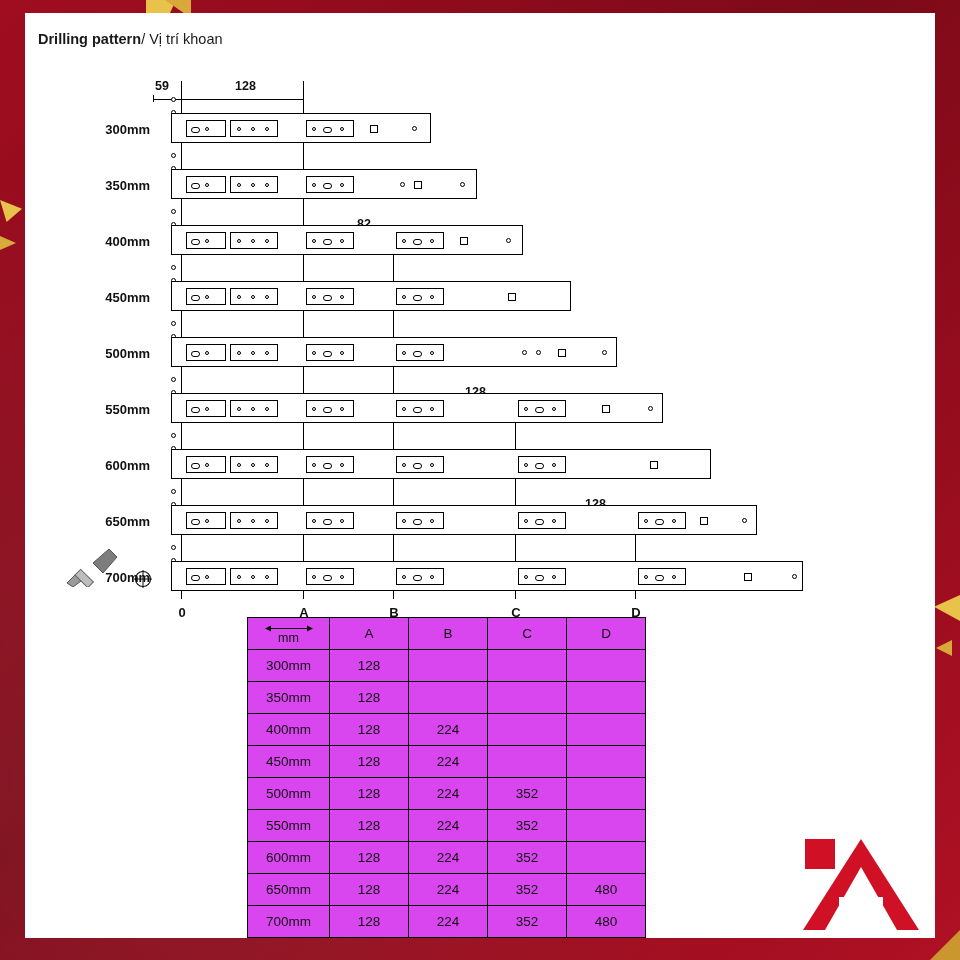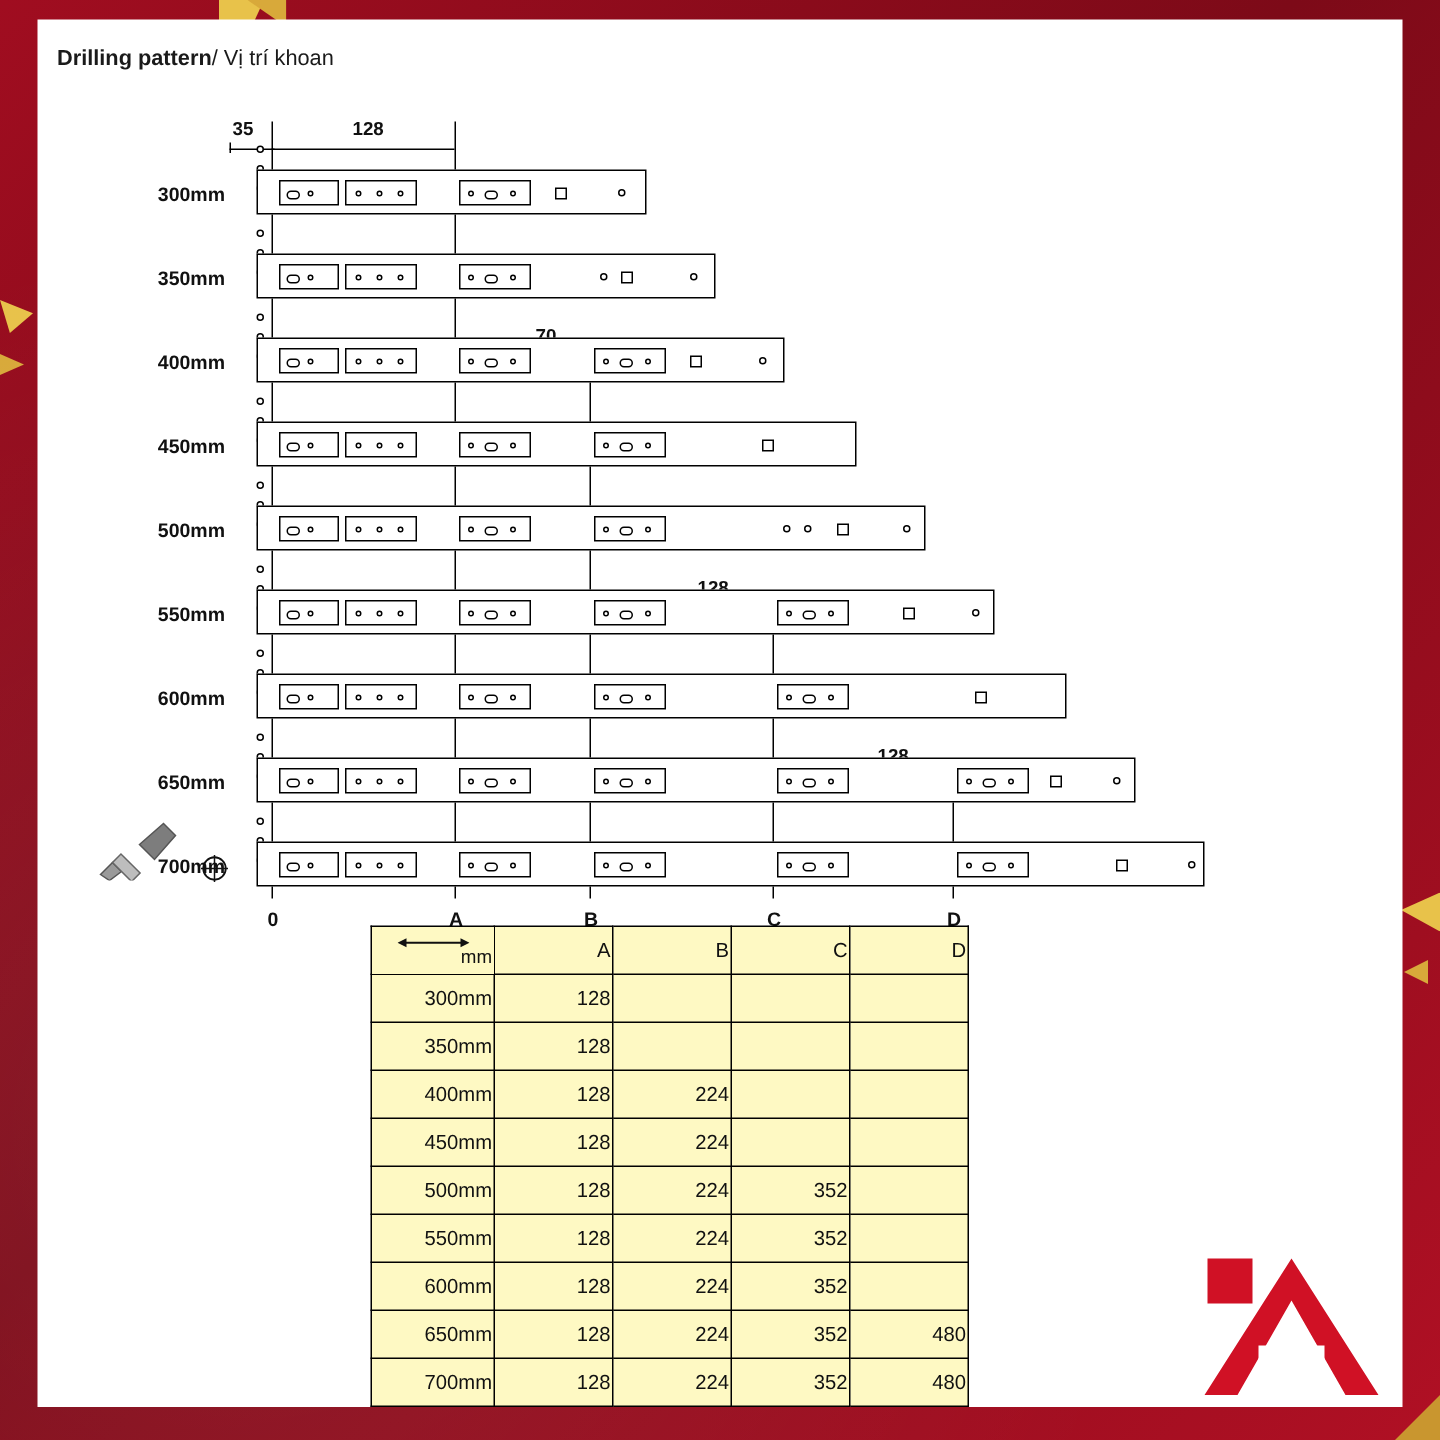--- a/index.html
+++ b/index.html
@@ -93,21 +93,21 @@
   
   #screwdriver { position:absolute; left:38px; top:488px; width:56px; height:40px; }
   #target { position:absolute; left:108px; top:510px; width:20px; height:20px; }
 
   
   #table-wrap { position:absolute; left:222px; top:604px; }
   table { border-collapse:collapse; }
   td, th {
     border:1px solid #000; height:32px;
     font-size:13.5px; font-weight:normal; color:#111;
-    text-align:right; background:#fef9c3; font-family:"Liberation Sans", sans-serif;
+    text-align:center; background:#d946ef; font-family:"Liberation Sans", sans-serif;
   }
   td.lbl { width:82px; }
   td.col { width:79px; }
   .mmcell { position:relative; }
   .mmcell .arrow { display:block; margin:2px auto 0; width:48px; height:9px; position:relative; }
   .mmcell .mmtxt { display:block; font-size:12.5px; margin-top:-2px; }
 </style>
 </head>
 <body>
 
@@ -146,28 +146,28 @@
     <div class="vline" style="left:368px; top:168px; height:372px;"></div>
     <div class="vline" style="left:490px; top:336px; height:204px;"></div>
     <div class="vline" style="left:610px; top:448px; height:92px;"></div>
 
     <div class="vlabel" style="left:146px; top:546px; width:22px;">0</div>
     <div class="vlabel" style="left:268px; top:546px; width:22px;">A</div>
     <div class="vlabel" style="left:358px; top:546px; width:22px;">B</div>
     <div class="vlabel" style="left:480px; top:546px; width:22px;">C</div>
     <div class="vlabel" style="left:600px; top:546px; width:22px;">D</div>
 
-    <div class="dimtext" style="left:130px; top:20px;">35</div>
+    <div class="dimtext" style="left:130px; top:20px;">59</div>
     <div class="dimline" style="left:128px; top:40px; width:30px;"></div>
     <div class="dimtick" style="left:128px; top:36px;"></div>
 
     <div class="dimtext" style="left:210px; top:20px;">128</div>
     <div class="dimline" style="left:156px; top:40px; width:122px;"></div>
 
-    <div class="dimtext" style="left:332px; top:158px;">70</div>
+    <div class="dimtext" style="left:332px; top:158px;">82</div>
     <div class="dimline" style="left:278px; top:178px; width:90px;"></div>
 
     <div class="dimtext" style="left:440px; top:326px;">128</div>
     <div class="dimline" style="left:368px; top:346px; width:122px;"></div>
 
     <div class="dimtext" style="left:560px; top:438px;">128</div>
     <div class="dimline" style="left:490px; top:458px; width:120px;"></div>
 
     <div id="leftrail">
       <div class="p" style="top:0px;"></div>

